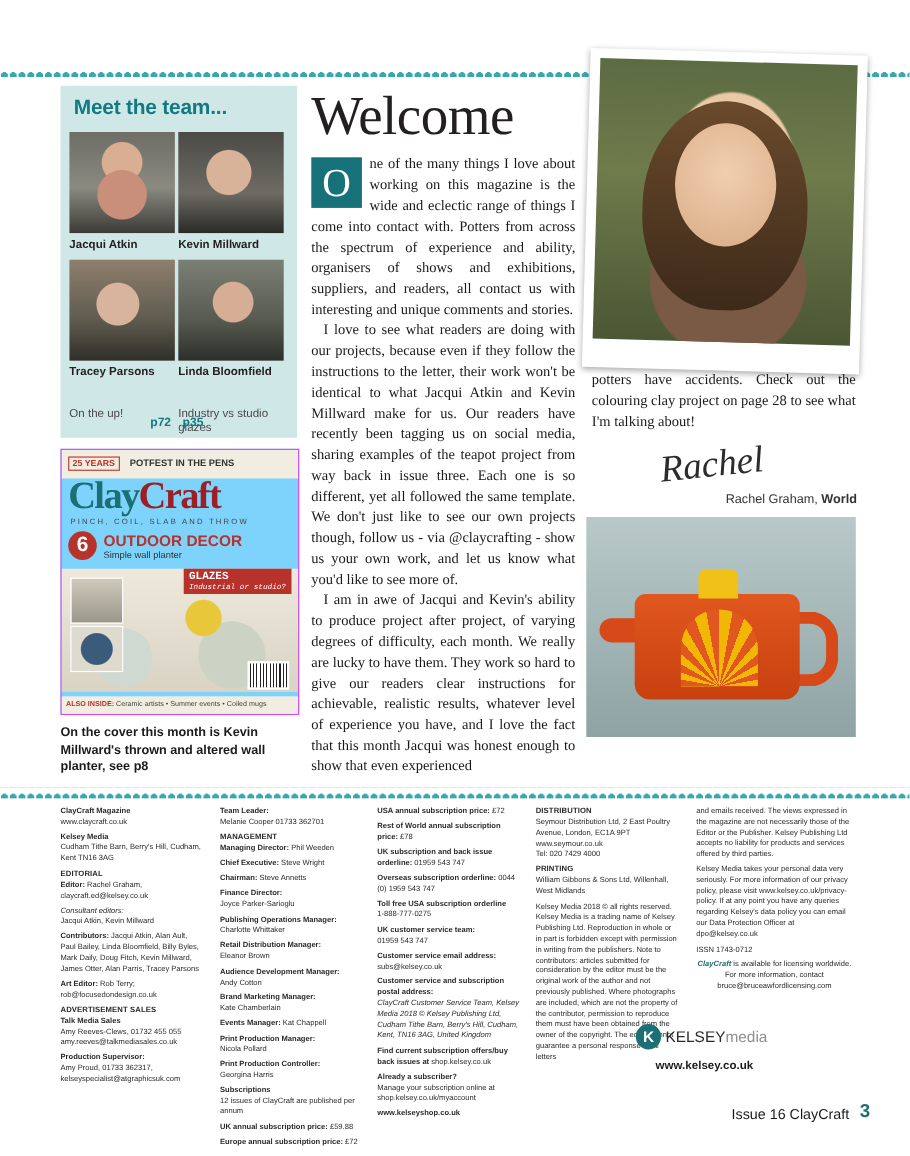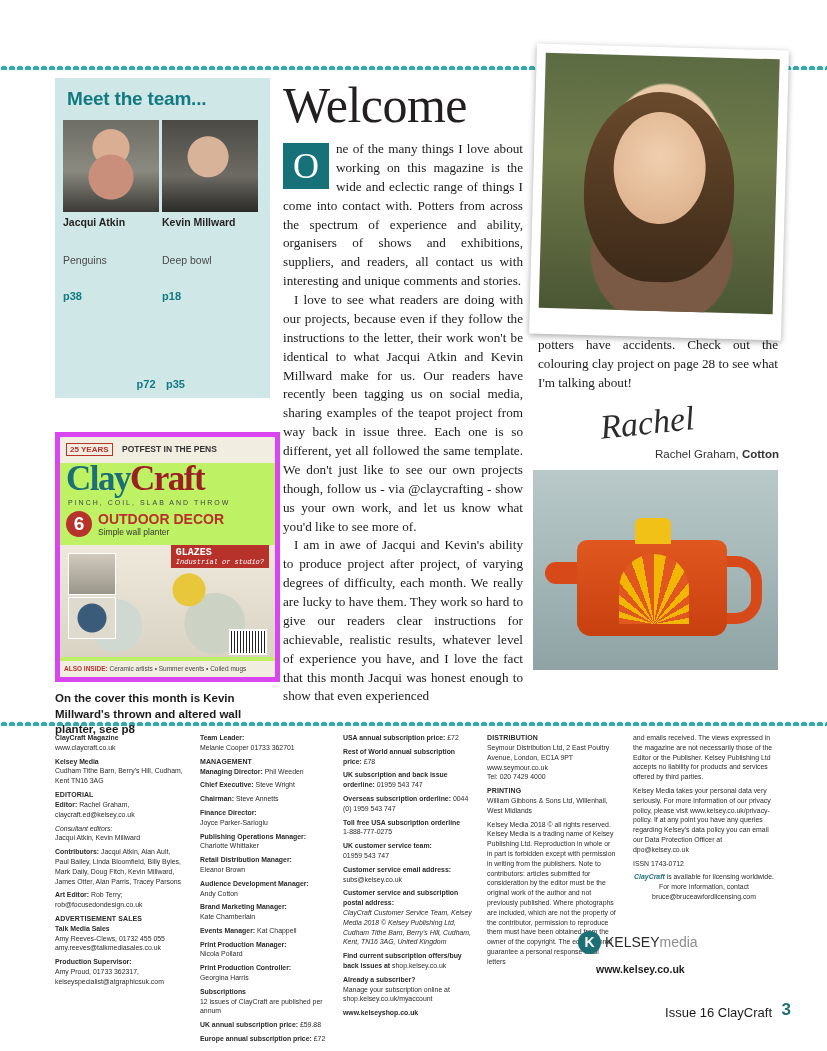--- a/index.html
+++ b/index.html
@@ -57,21 +57,21 @@
       radial-gradient(circle at 52% 42%, #d6ae95 0 18px, transparent 19px),
       linear-gradient(#7b7f74,#565a50 60%,#2c2f29); }
   .tname { font-size:10.5px; font-weight:bold; margin-top:4px; line-height:1.15; }
   .tsub  { font-size:10.5px; color:#4a4a4a; line-height:1.2;margin-top:26px; }
   .tpage { font-size:11px; font-weight:bold; color:#127a80; }
 
   
   .cover-wrap { position:absolute; left:55px; top:408px; width:215px; }
   .cover {
     width:215px; height:240px; position:relative; overflow:hidden;
-    background:#bef264; border:5px solid #d946ef;margin-top:24px;
+    background:#7dd3fc; border:1px solid #d946ef;
   }
   .cov-top { position:absolute; left:0; top:0; right:0; height:26px; background:#f2ede1; }
   .cov-years {
     position:absolute; left:6px; top:6px; font-size:8px; font-weight:bold;
     color:#b8322c; border:1px solid #b8322c; padding:1px 3px;
   }
   .cov-potfest {
     position:absolute; left:62px; top:7px; font-size:8.5px; font-weight:bold; color:#333;
   }
   .cov-logo {
@@ -283,20 +283,36 @@
         <div class="tname">Kevin Millward</div>
         <div class="tsub">Deep bowl</div>
       </div>
     </div>
 
     <div style="position:absolute; left:8px; top:212px; width:199px; font-size:11px;">
       <span style="display:inline-block; width:96px;" class="tpage">p38</span>
       <span style="display:inline-block; width:96px;" class="tpage">p18</span>
     </div>
 
+    <div class="team-grid clearfix" style="top:158px;">
+      <div class="tcell">
+        <div class="tphoto p3">
+            <i></i>
+          </div>
+        <div class="tname">Tracey Parsons</div>
+        <div class="tsub">On the up!</div>
+      </div>
+      <div class="tcell">
+        <div class="tphoto p4">
+            <i></i>
+          </div>
+        <div class="tname">Linda Bloomfield</div>
+        <div class="tsub">Industry vs studio glazes</div>
+      </div>
+    </div>
 
     <div style="position:absolute; left:8px; top:296px; width:199px; text-align:right;">
       <span style="display:inline-block; width:96px; text-align:right; padding-right:6px; box-sizing:border-box;" class="tpage">p72</span>
       <span style="display:inline-block; width:96px; text-align:left; padding-right:4px; box-sizing:border-box;" class="tpage">p35</span>
     </div>
   </div>
 
   <div class="cover-wrap">
     <div class="cover">
       <div class="cov-top"></div>
@@ -328,21 +344,21 @@
   <div class="continue">potters have accidents. Check out the colouring clay project on page 28 to see what I'm talking about!</div>
 
   <div class="polaroid">
     <div class="ph">
       <div class="hair"></div>
       <div class="face"></div>
     </div>
   </div>
 
   <div class="signature">Rachel</div>
-  <div class="sig-credit"><span>Rachel Graham, </span><b>Cotton</b></div>
+  <div class="sig-credit"><span>Rachel Graham, </span><b>World</b></div>
 
   <div class="teapot">
     <div class="spout"></div>
     <div class="handle"></div>
     <div class="body"></div>
     <div class="fan"></div>
     <div class="lid"></div>
   </div>
 
   <div class="credits">

